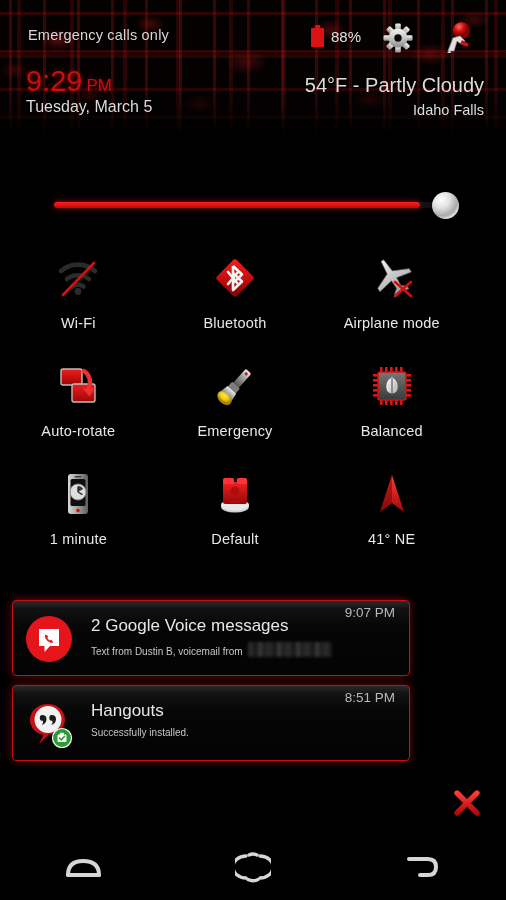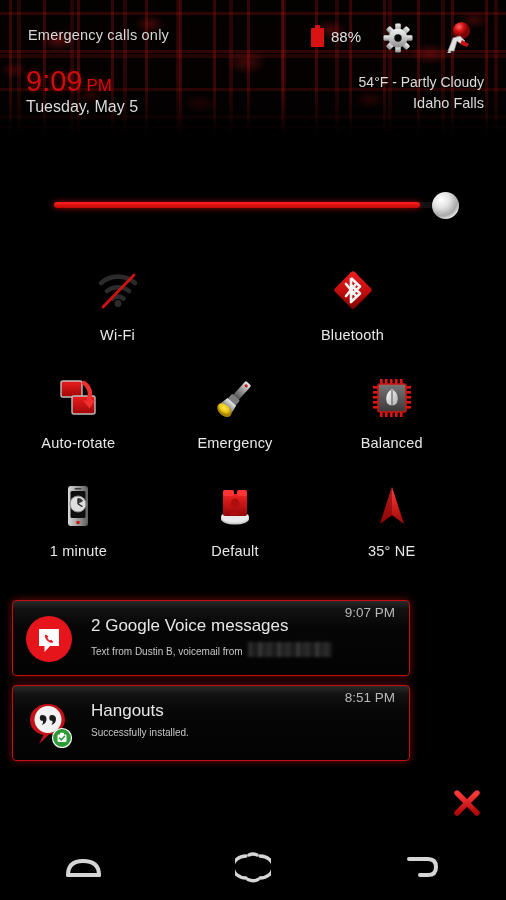--- a/index.html
+++ b/index.html
@@ -140,21 +140,21 @@
     position: absolute;
     left: 26px; top: 98px;
     font-size: 16px;
     color: #dcdcdc;
   }
   #weather-block {
     position: absolute;
     right: 22px; top: 74px;
     text-align: right;
   }
-  #weather-cond { font-size: 14px; color: #dcdcdc; }
+  #weather-cond { font-size: 20px; color: #dcdcdc; }
   #weather-loc  { font-size: 14.5px; color: #dcdcdc; margin-top: 5px; }
 
   
   #brightness-row {
     position: absolute;
     left: 0; top: 183px;
     width: 506px;
     height: 44px;
   }
   #brightness-track {
@@ -179,21 +179,21 @@
     width: 27px; height: 27px;
     border-radius: 50%;
     background:
       radial-gradient(circle at 34% 28%, #ffffff 0%, #e2e2e2 32%, #a9a9a9 62%, #f0f0f0 80%, #8c8c8c 100%);
     box-shadow: 0 1px 3px rgba(0,0,0,0.8);
   }
 
   
   #tiles {
     position: absolute;
-    left: 0; top: 256px;
+    left: 0; top: 244px;
     width: 470px;
   }
   .tile-row { display: flex; height: 108px; }
   .tile {
     flex: 1 1 0;
     display: flex;
     flex-direction: column;
     align-items: center;
     justify-content: flex-start;
     padding-top: 8px;
@@ -338,23 +338,23 @@
           </defs>
           <circle cx="23.5" cy="10.5" r="8.6" fill="url(#headGrad)"></circle>
           <path d="M10 31 L15 18 L22 16 L27 21 L23 24 L19 21 L16 31 Z" fill="#e0e0e0" stroke="#9a9a9a" stroke-width="0.7"></path>
           <path d="M24 20 L31 24 L29 27 L22 24 Z" fill="#c81414"></path>
           <path d="M12 30 L9 33 L13 33 Z" fill="#d0d0d0"></path>
         </svg>
       </div>
     </div>
 
     <div id="clock">
-      <span>9:09</span><span class="ampm">PM</span>
-    </div>
-    <div id="date-label">Tuesday, May 5</div>
+      <span>9:29</span><span class="ampm">PM</span>
+    </div>
+    <div id="date-label">Tuesday, March 5</div>
 
     <div id="weather-block">
       <div id="weather-cond">54°F - Partly Cloudy</div>
       <div id="weather-loc">Idaho Falls</div>
     </div>
   </div>
 
   <div id="brightness-row">
     <div id="brightness-track">
       <div id="brightness-fill" style="width: 92%;"></div>
@@ -392,20 +392,38 @@
             </defs>
             <rect x="10" y="10" width="28" height="28" rx="3" fill="url(#btGrad)" transform="rotate(45 24 24)"></rect>
             <path d="M22 12 L31 20.5 L22 29 L22 12 M22 19 L31 27.5 L22 36 L22 19" fill="none" stroke="#f4f4f4" stroke-width="2.6" stroke-linejoin="round"></path>
             <line x1="17" y1="18" x2="27" y2="30" stroke="#f4f4f4" stroke-width="2.6" stroke-linecap="round"></line>
             <line x1="17" y1="30" x2="27" y2="18" stroke="#f4f4f4" stroke-width="2.6" stroke-linecap="round"></line>
           </svg>
         </div>
         <div class="tile-label">Bluetooth</div>
       </div>
 
+      <div class="tile">
+        <div class="tile-icon">
+          <svg width="48" height="46" viewBox="0 0 48 46">
+            <defs>
+              <linearGradient id="planeGrad" x1="0" y1="0" x2="0" y2="1">
+                <stop offset="0%" stop-color="#f0f0f0"></stop>
+                <stop offset="100%" stop-color="#9c9c9c"></stop>
+              </linearGradient>
+            </defs>
+            <g transform="rotate(-32 24 22)">
+              <path d="M23 3 L26 3 L27.5 17 L43 24 L43 28 L27.5 25 L27 34 L32 38 L32 41 L24.5 39 L17 41 L17 38 L22 34 L21.5 25 L6 28 L6 24 L21.5 17 Z" fill="url(#planeGrad)" stroke="#6f6f6f" stroke-width="0.6"></path>
+            </g>
+            <line x1="27" y1="27" x2="43" y2="41" stroke="#cf1111" stroke-width="2.7" stroke-linecap="round"></line>
+            <line x1="43" y1="27" x2="27" y2="41" stroke="#cf1111" stroke-width="2.7" stroke-linecap="round"></line>
+          </svg>
+        </div>
+        <div class="tile-label">Airplane mode</div>
+      </div>
     </div>
 
     <div class="tile-row">
       <div class="tile">
         <div class="tile-icon">
           <svg width="48" height="48" viewBox="0 0 48 48">
             <defs>
               <linearGradient id="rotGrad" x1="0" y1="0" x2="0" y2="1">
                 <stop offset="0%" stop-color="#ee1d1d"></stop>
                 <stop offset="100%" stop-color="#9e0606"></stop>
@@ -542,21 +560,21 @@
             <defs>
               <linearGradient id="needleGrad" x1="0" y1="0" x2="0" y2="1">
                 <stop offset="0%" stop-color="#ff3b3b"></stop>
                 <stop offset="100%" stop-color="#a10707"></stop>
               </linearGradient>
             </defs>
             <path d="M24 5 L36 42 L24 33 L12 42 Z" fill="url(#needleGrad)"></path>
             <path d="M24 5 L24 33 L12 42 Z" fill="#7f0505" opacity="0.55"></path>
           </svg>
         </div>
-        <div class="tile-label">35° NE</div>
+        <div class="tile-label">41° NE</div>
       </div>
     </div>
   </div>
 
   <div id="notifications">
 
     <div class="notif-card">
       <div class="notif-icon">
         <svg width="48" height="48" viewBox="0 0 48 48">
           <circle cx="24" cy="24" r="23" fill="#e6141b"></circle>

